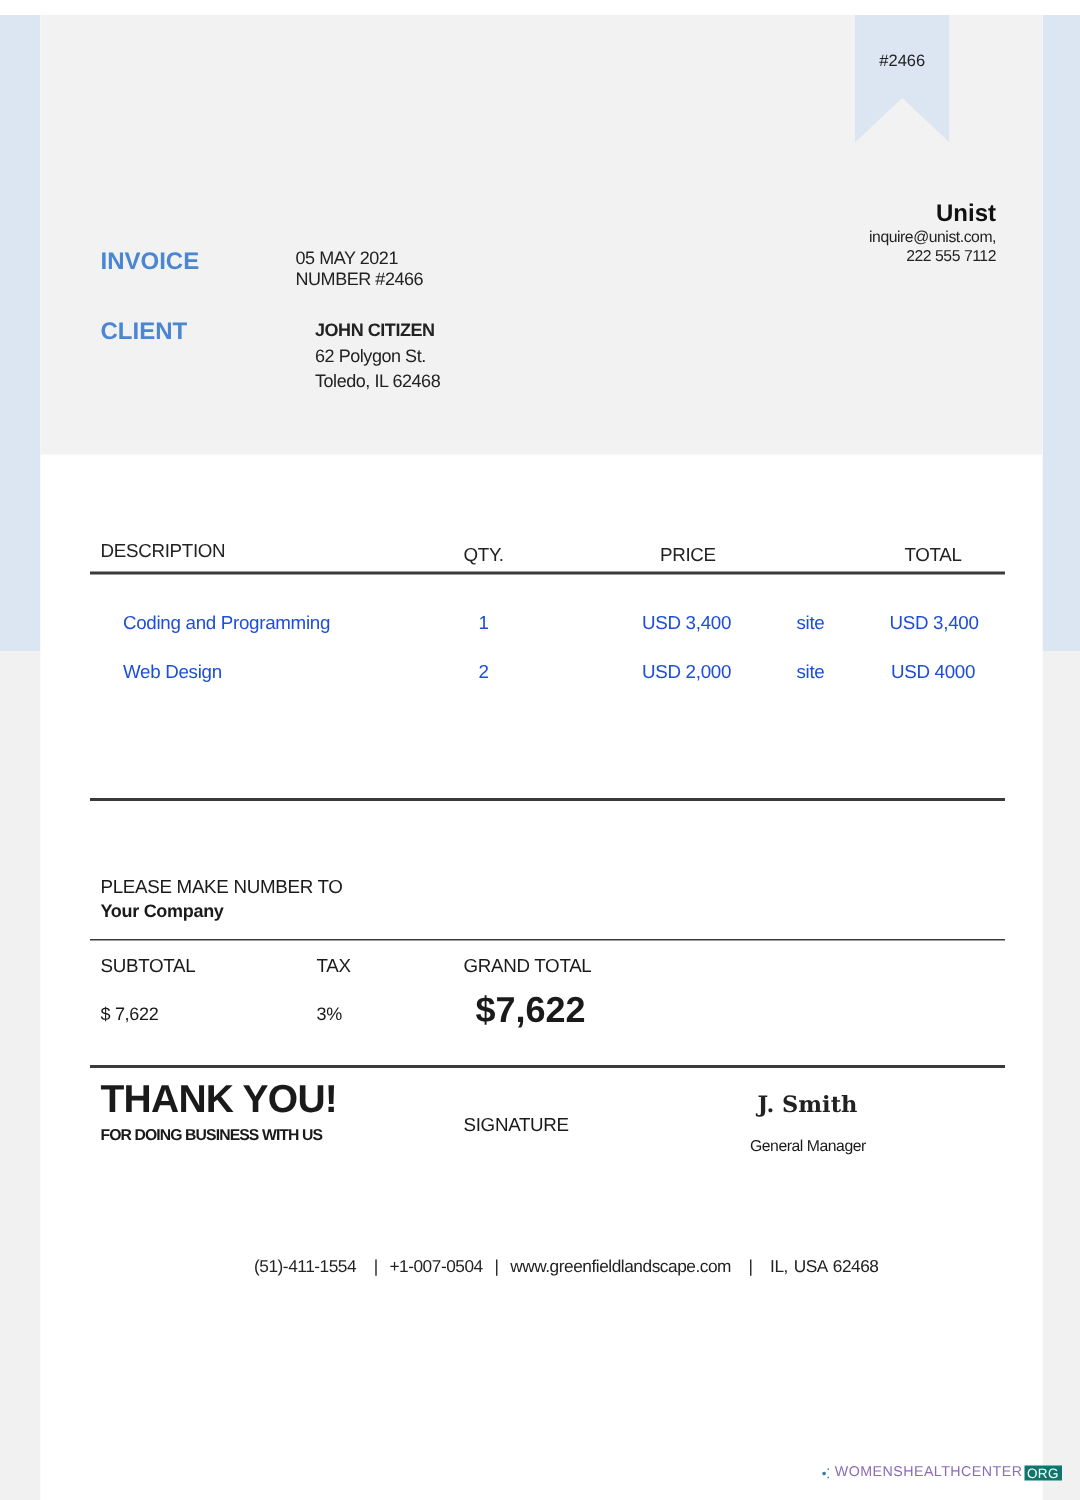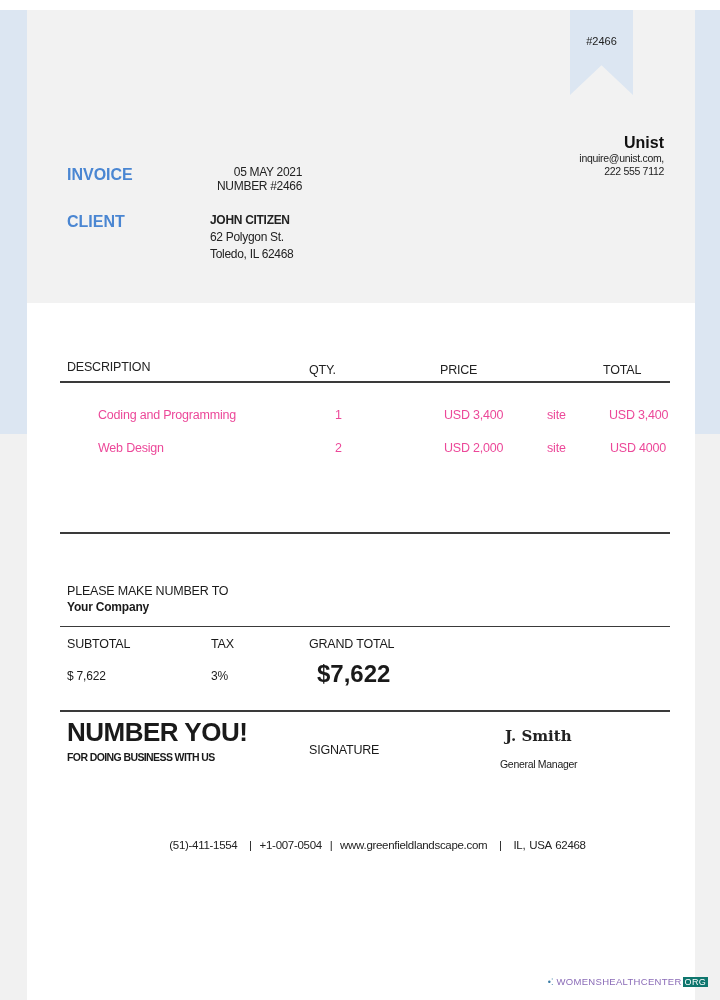--- a/index.html
+++ b/index.html
@@ -12,21 +12,21 @@
     clip-path:polygon(0 0,100% 0,100% 100%,50% 65%,0 100%);}
   .ribbon-text{position:absolute;left:543px;top:25px;width:63px;text-align:center;font-size:11px;color:#222;}
   .title{position:absolute;left:41px;top:42px;font-size:27px;font-weight:bold;color:#4a86d2;letter-spacing:-0.3px;}
   .company{position:absolute;right:31px;top:124px;text-align:right;}
   .company-name{font-size:16px;font-weight:bold;color:#111;}
   .company-line{font-size:10.5px;color:#222;line-height:13px;letter-spacing:-0.3px;}
   .label-blue{position:absolute;font-size:16px;font-weight:bold;color:#4a86d2;}
   .meta{position:absolute;font-size:12px;color:#222;line-height:14px;letter-spacing:-0.3px;}
   .meta .bold{font-weight:bold;}
   .th{position:absolute;font-size:12.5px;color:#222;letter-spacing:-0.2px;}
-  .td{position:absolute;font-size:12.5px;color:#ec4899;letter-spacing:-0.2px;margin-left:16px;}
+  .td{position:absolute;font-size:12.5px;color:#1d4ed8;letter-spacing:-0.2px;}
   .rule{position:absolute;left:33px;width:610px;background:#3a3a3a;}
   .txt{position:absolute;color:#1a1a1a;}
   .small{font-size:12.5px;letter-spacing:-0.2px;}
   .grand{font-size:24px;font-weight:bold;}
   .thanks{font-size:26px;font-weight:bold;letter-spacing:-0.5px;}
   .thanks-sub{font-size:10.5px;font-weight:bold;letter-spacing:-0.6px;}
   .sig-name{font-family:"DejaVu Serif",serif;font-size:15px;font-weight:bold;color:#222;}
   .footer{position:absolute;left:0;width:701px;top:829px;text-align:center;font-size:11.5px;color:#222;letter-spacing:-0.3px;word-spacing:1px;}
   .brand{position:absolute;right:12px;bottom:12px;display:flex;align-items:center;font-size:9.5px;color:#8a6bb7;letter-spacing:0.3px;}
   .brand .dots{font-size:9px;color:#3a7ca5;margin-right:3px;}
@@ -47,21 +47,21 @@
   <div class="ribbon-text">#2466</div>
 
 
   <div class="company">
     <div class="company-name">Unist</div>
     <div class="company-line">inquire@unist.com,</div>
     <div class="company-line">222 555 7112</div>
   </div>
 
   <div class="label-blue" style="left:40px;top:156px;">INVOICE</div>
-  <div class="meta" style="left:190px;top:155px;text-align:right;">
+  <div class="meta" style="left:170px;top:155px;">
     <div>05 MAY 2021</div>
     <div>NUMBER #2466</div>
   </div>
 
   <div class="label-blue" style="left:40px;top:203px;">CLIENT</div>
   <div class="meta" style="left:183px;top:202px;line-height:17px;">
     <div class="bold">JOHN CITIZEN</div>
     <div>62 Polygon St.</div>
     <div>Toledo, IL 62468</div>
   </div>
@@ -95,21 +95,21 @@
 
   <div class="txt small" style="left:40px;top:627px;">SUBTOTAL</div>
   <div class="txt small" style="left:184px;top:627px;">TAX</div>
   <div class="txt small" style="left:282px;top:627px;">GRAND TOTAL</div>
   <div class="txt small" style="left:40px;top:659px;font-size:12px;">$ 7,622</div>
   <div class="txt small" style="left:184px;top:659px;font-size:12px;">3%</div>
   <div class="txt grand" style="left:290px;top:650px;">$7,622</div>
 
   <div class="rule" style="top:700px;height:2px;"></div>
 
-  <div class="txt thanks" style="left:40px;top:707px;">NUMBER YOU!</div>
+  <div class="txt thanks" style="left:40px;top:707px;">THANK YOU!</div>
   <div class="txt thanks-sub" style="left:40px;top:741px;">FOR DOING BUSINESS WITH US</div>
   <div class="txt small" style="left:282px;top:733px;">SIGNATURE</div>
   <div class="txt sig-name" style="left:478px;top:717px;">J. Smith</div>
   <div class="txt" style="left:473px;top:748px;font-size:10.5px;letter-spacing:-0.3px;">General Manager</div>
 
   <div class="footer" style="white-space:pre;">(51)-411-1554   |  +1-007-0504  |  www.greenfieldlandscape.com   |   IL, USA 62468</div>
 </div>
 
 <div class="brand">
   <span class="dots">•⁚</span>

